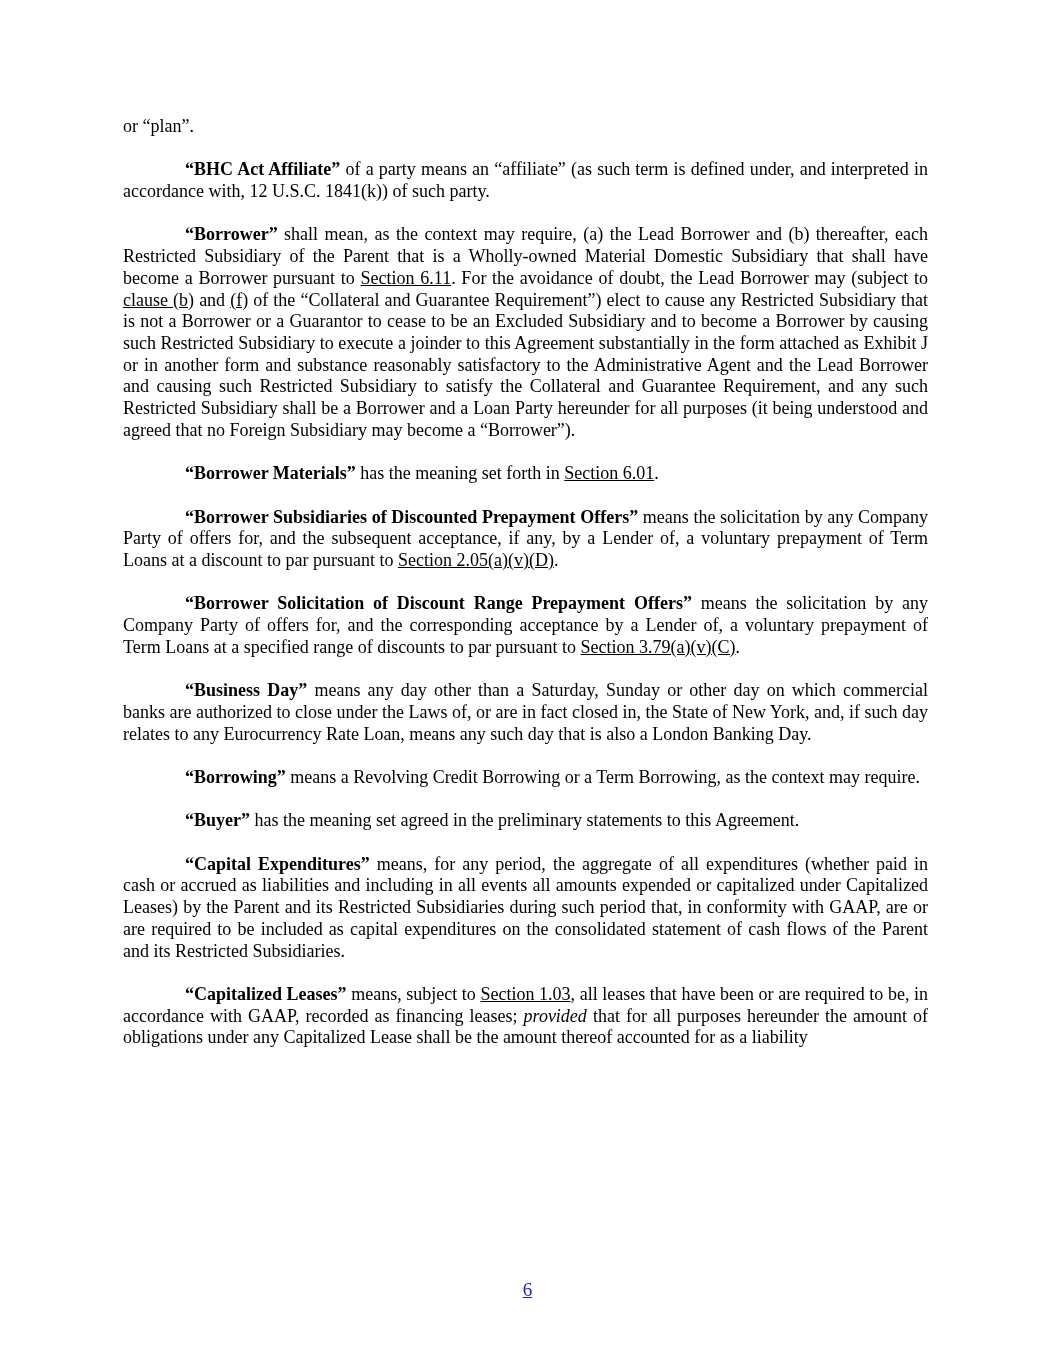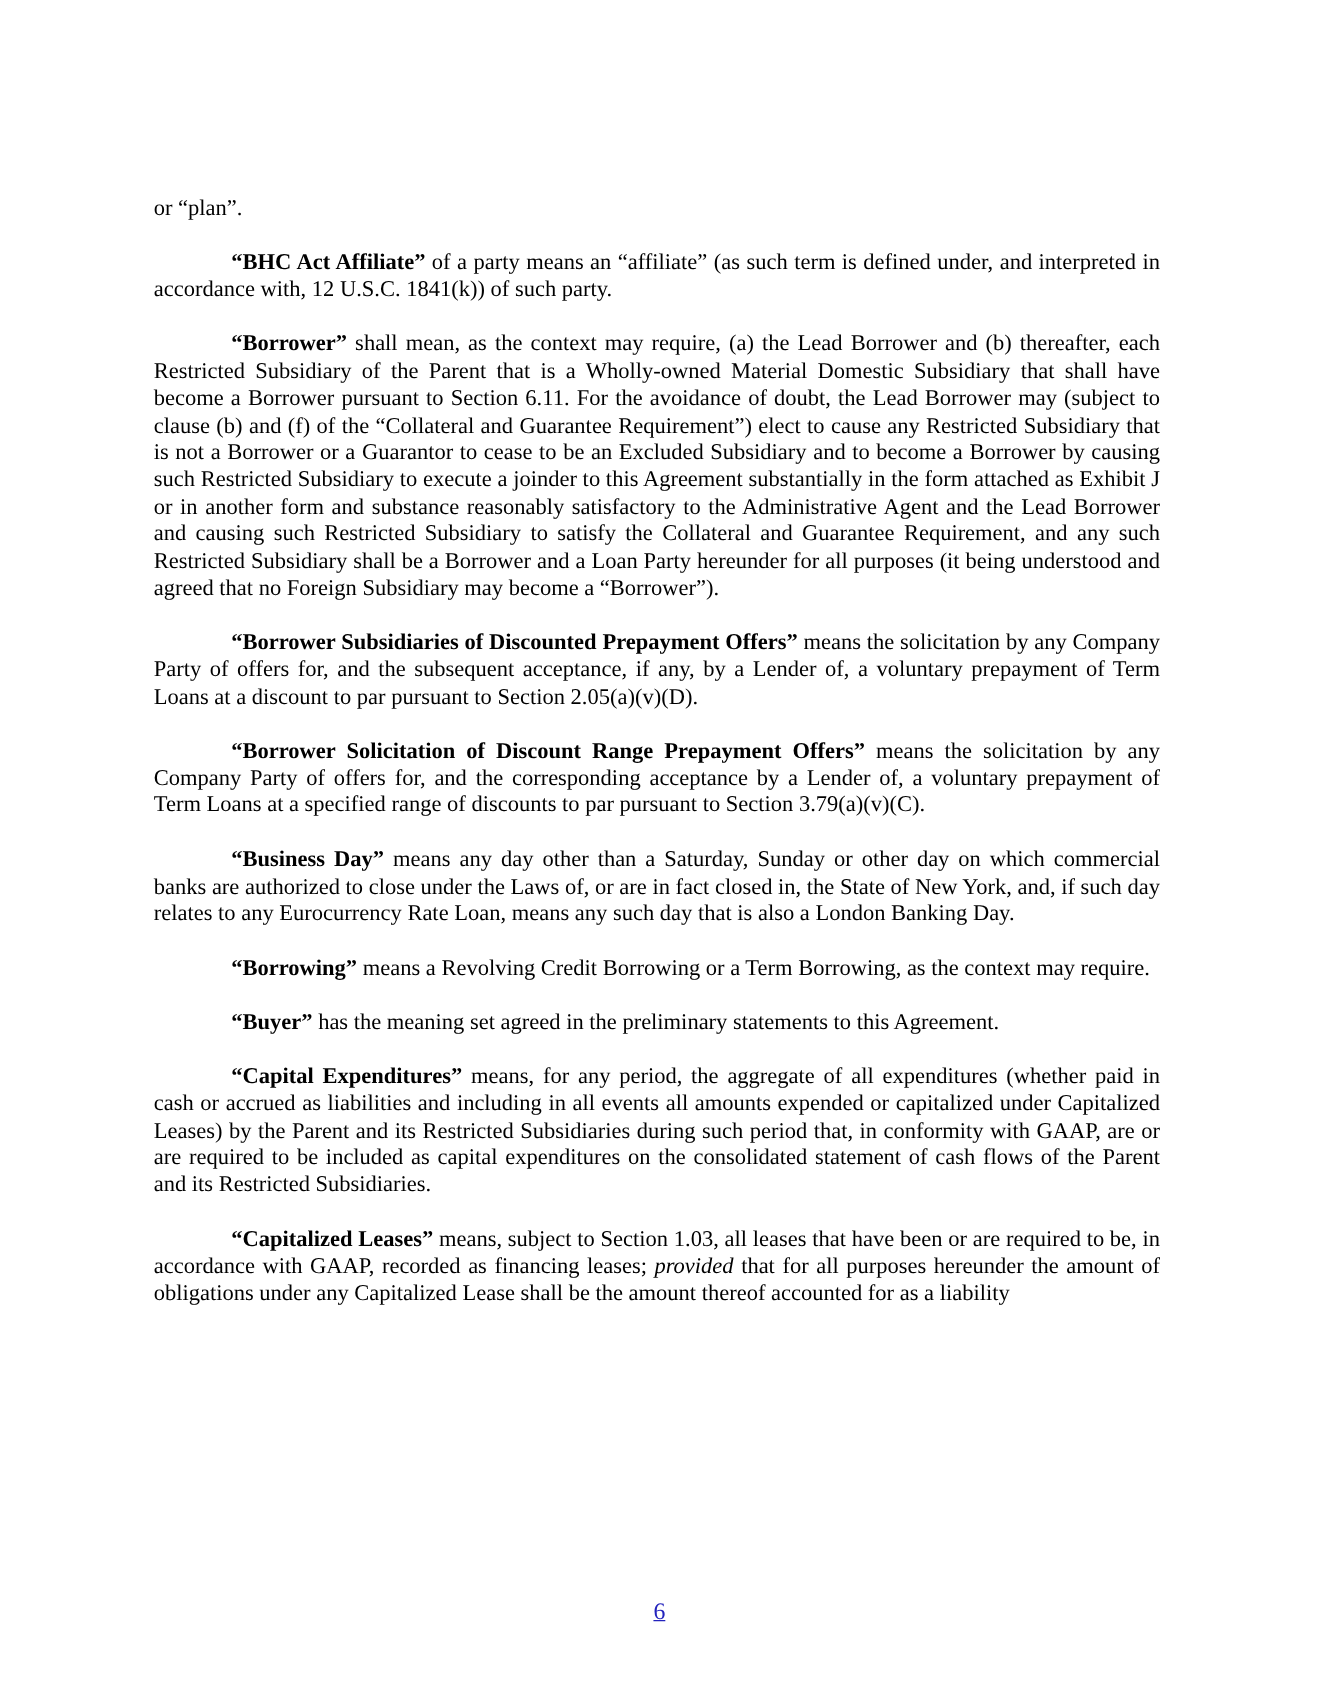--- a/index.html
+++ b/index.html
@@ -18,32 +18,32 @@
   }
   .content {
     position: absolute;
     left: 123px;
     top: 116px;
     width: 805px;
     font-size: 18px;
     line-height: 21.7px;
     text-align: justify;
     text-justify: inter-word;
-    margin-top: 40px;
   }
   .content p {
     margin: 0 0 21.7px 0;
     text-indent: 62px;
     padding: 0;
   }
   .content p.no-indent {
     text-indent: 0;
   }
   .run-bold { font-weight: bold; }
   .run-link {
+    text-decoration: underline;
     color: #000000;
     cursor: pointer;
   }
   .run-italic { font-style: italic; }
   .footer {
     position: absolute;
     top: 1279px;
     left: 0;
     width: 1055px;
     text-align: center;
@@ -57,20 +57,21 @@
   }
 </style>
 </head>
 <body>
 
 <div class="page">
   <div class="content">
     <p class="no-indent"><span>or “plan”.</span></p>
     <p><span class="run-bold">“BHC Act Affiliate”</span><span> of a party means an “affiliate” (as such term is defined under, and interpreted in accordance with, 12 U.S.C. 1841(k)) of such party.</span></p>
     <p><span class="run-bold">“Borrower”</span><span> shall mean, as the context may require, (a) the Lead Borrower and (b) thereafter, each Restricted Subsidiary of the Parent that is a Wholly-owned Material Domestic Subsidiary that shall have become a Borrower pursuant to </span><span class="run-link">Section 6.11</span><span>. For the avoidance of doubt, the Lead Borrower may (subject to </span><span class="run-link">clause (b)</span><span> and </span><span class="run-link">(f)</span><span> of the “Collateral and Guarantee Requirement”) elect to cause any Restricted Subsidiary that is not a Borrower or a Guarantor to cease to be an Excluded Subsidiary and to become a Borrower by causing such Restricted Subsidiary to execute a joinder to this Agreement substantially in the form attached as Exhibit J or in another form and substance reasonably satisfactory to the Administrative Agent and the Lead Borrower and causing such Restricted Subsidiary to satisfy the Collateral and Guarantee Requirement, and any such Restricted Subsidiary shall be a Borrower and a Loan Party hereunder for all purposes (it being understood and agreed that no Foreign Subsidiary may become a “Borrower”).</span></p>
+    <p><span class="run-bold">“Borrower Materials”</span><span> has the meaning set forth in </span><span class="run-link">Section 6.01</span><span>.</span></p>
     <p><span class="run-bold">“Borrower Subsidiaries of Discounted Prepayment Offers”</span><span> means the solicitation by any Company Party of offers for, and the subsequent acceptance, if any, by a Lender of, a voluntary prepayment of Term Loans at a discount to par pursuant to </span><span class="run-link">Section 2.05(a)(v)(D)</span><span>.</span></p>
     <p><span class="run-bold">“Borrower Solicitation of Discount Range Prepayment Offers”</span><span> means the solicitation by any Company Party of offers for, and the corresponding acceptance by a Lender of, a voluntary prepayment of Term Loans at a specified range of discounts to par pursuant to </span><span class="run-link">Section 3.79(a)(v)(C)</span><span>.</span></p>
     <p><span class="run-bold">“Business Day”</span><span> means any day other than a Saturday, Sunday or other day on which commercial banks are authorized to close under the Laws of, or are in fact closed in, the State of New York, and, if such day relates to any Eurocurrency Rate Loan, means any such day that is also a London Banking Day.</span></p>
     <p><span class="run-bold">“Borrowing”</span><span> means a Revolving Credit Borrowing or a Term Borrowing, as the context may require.</span></p>
     <p><span class="run-bold">“Buyer”</span><span> has the meaning set agreed in the preliminary statements to this Agreement.</span></p>
     <p><span class="run-bold">“Capital Expenditures”</span><span> means, for any period, the aggregate of all expenditures (whether paid in cash or accrued as liabilities and including in all events all amounts expended or capitalized under Capitalized Leases) by the Parent and its Restricted Subsidiaries during such period that, in conformity with GAAP, are or are required to be included as capital expenditures on the consolidated statement of cash flows of the Parent and its Restricted Subsidiaries.</span></p>
     <p><span class="run-bold">“Capitalized Leases”</span><span> means, subject to </span><span class="run-link">Section 1.03</span><span>, all leases that have been or are required to be, in accordance with GAAP, recorded as financing leases; </span><span class="run-italic">provided</span><span> that for all purposes hereunder the amount of obligations under any Capitalized Lease shall be the amount thereof accounted for as a liability</span></p>
   </div>
 
   <div class="footer">

